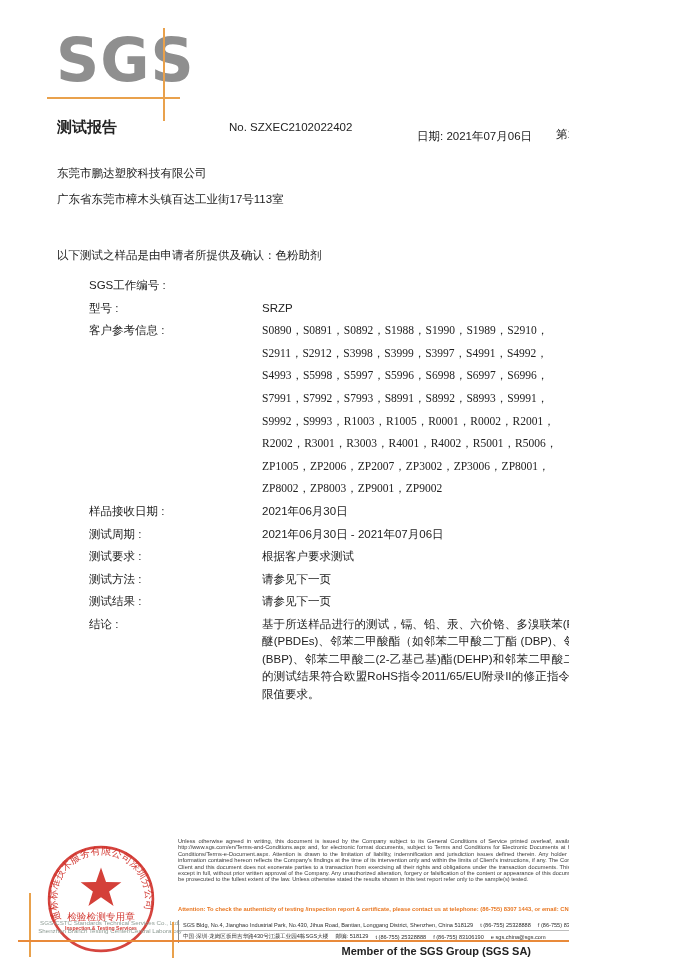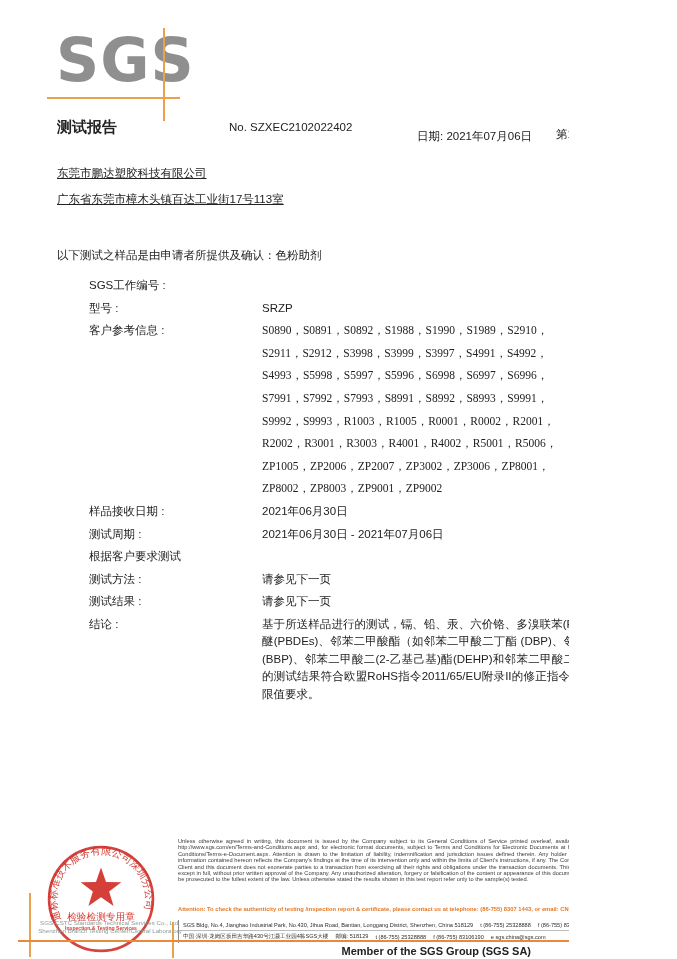--- a/index.html
+++ b/index.html
@@ -15,21 +15,21 @@
   }
   .crop{position:absolute;background:#e9a14c;}
   .crop-v1{left:163px;top:28px;width:2px;height:93px;}
   .crop-h1{left:47px;top:97px;width:133px;height:2px;}
   .title-row{position:absolute;left:0;top:118px;width:677px;font-size:11.5px;}
   .doc-title{position:absolute;left:57px;top:0;font-size:15px;font-weight:bold;color:#222;}
   .report-no{position:absolute;left:229px;top:3px;color:#222;}
   .report-date{position:absolute;left:417px;top:11px;color:#222;}
   .page-info{position:absolute;left:556px;top:9px;color:#222;}
   
-  .applicant{position:absolute;left:57px;top:160px;font-size:11.5px;line-height:26px;color:#222;text-decoration:underline;}
+  .applicant{position:absolute;left:57px;top:160px;font-size:11.5px;line-height:26px;color:#222;}
   .statement{position:absolute;left:57px;top:248px;font-size:11.5px;color:#222;}
   
   .fields{position:absolute;left:57px;top:274px;width:600px;font-size:11.5px;color:#222;}
   .frow{display:flex;margin-left:32px;}
   .flabel{width:173px;flex:none;line-height:22.6px;}
   .fvalue{flex:1;line-height:22.6px;}
   .ref-line{line-height:22.6px;white-space:nowrap;font-family:Liberation Serif, serif;}
   .conclusion .fvalue{line-height:17.5px;padding-top:3px;width:424px;text-align:justify;}
   
   .stamp{position:absolute;left:36px;top:843px;width:130px;height:112px;}
@@ -110,20 +110,21 @@
       <div class="flabel">样品接收日期 :</div>
       <div class="fvalue">2021年06月30日</div>
     </div>
 
     <div class="frow">
       <div class="flabel">测试周期 :</div>
       <div class="fvalue">2021年06月30日 - 2021年07月06日</div>
     </div>
 
     <div class="frow">
+      <div class="flabel">测试要求 :</div>
       <div class="fvalue">根据客户要求测试</div>
     </div>
 
     <div class="frow">
       <div class="flabel">测试方法 :</div>
       <div class="fvalue">请参见下一页</div>
     </div>
 
     <div class="frow">
       <div class="flabel">测试结果 :</div>

